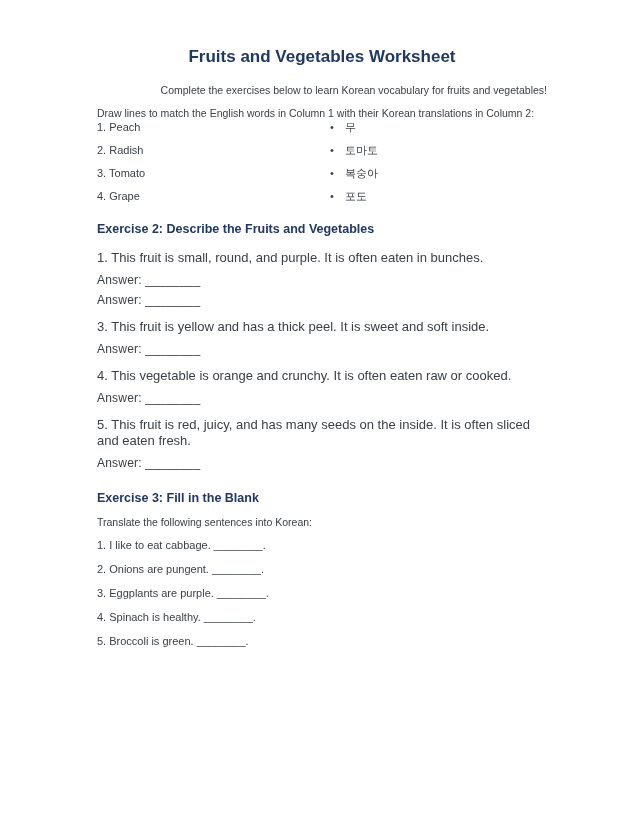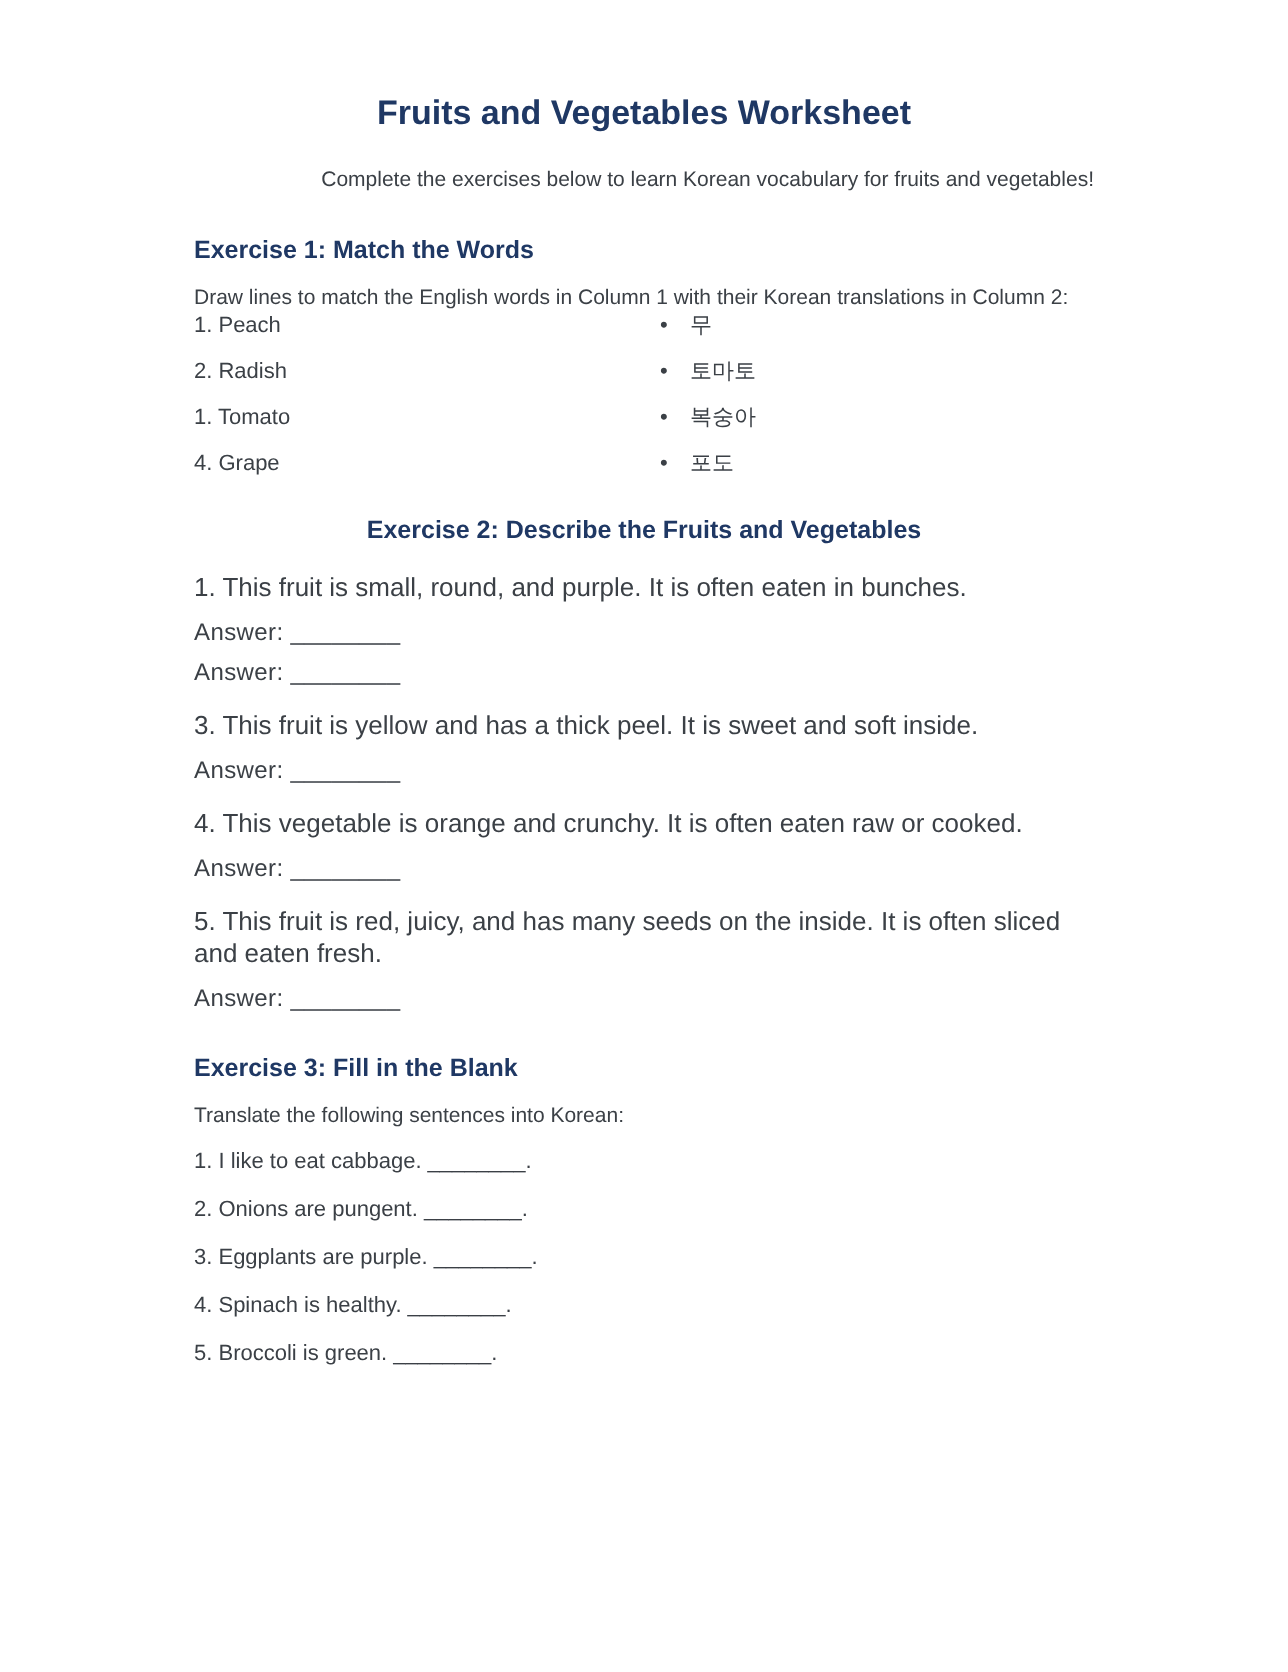--- a/index.html
+++ b/index.html
@@ -31,21 +31,21 @@
     color: #3b4046;
     text-align: right;
   }
   .section-heading {
     margin-top: 20px;
     font-size: 12.5px;
     font-weight: bold;
     color: #1f3864;
     line-height: 16px;
   }
-  .section-heading.ex2 { margin-top: 18px; text-align: center; }
+  .section-heading.ex2 { margin-top: 18px; }
   .section-heading.ex3 { margin-top: 21px; }
   .desc {
     margin-top: 9px;
     font-size: 10.5px;
     line-height: 14px;
     color: #3b4046;
   }
   .match-list { }
   .match-row {
     display: flex;
@@ -84,40 +84,39 @@
 </style>
 </head>
 <body>
 
 <div class="page">
 
   <h1 class="title">Fruits and Vegetables Worksheet</h1>
   <p class="intro">Complete the exercises below to learn Korean vocabulary for fruits and vegetables!</p>
 
   <section>
-    <h2 class="section-heading">Exercise 1: Match the Words</h2>
     <p class="desc">Draw lines to match the English words in Column 1 with their Korean translations in Column 2:</p>
 
     <div class="match-list">
       <div class="match-row">
         <span class="m-left">1. Peach</span>
         <span class="m-right">
             <span class="bullet"></span>
             <span class="korean">무</span>
           </span>
       </div>
       <div class="match-row">
         <span class="m-left">2. Radish</span>
         <span class="m-right">
             <span class="bullet"></span>
             <span class="korean">토마토</span>
           </span>
       </div>
       <div class="match-row">
-        <span class="m-left">1. Tomato</span>
+        <span class="m-left">3. Tomato</span>
         <span class="m-right">
             <span class="bullet"></span>
             <span class="korean">복숭아</span>
           </span>
       </div>
       <div class="match-row">
         <span class="m-left">4. Grape</span>
         <span class="m-right">
             <span class="bullet"></span>
             <span class="korean">포도</span>

